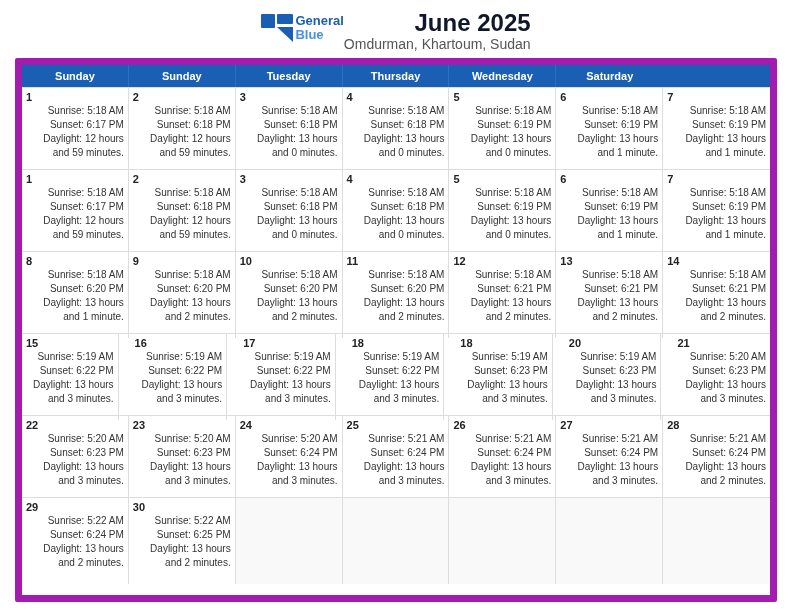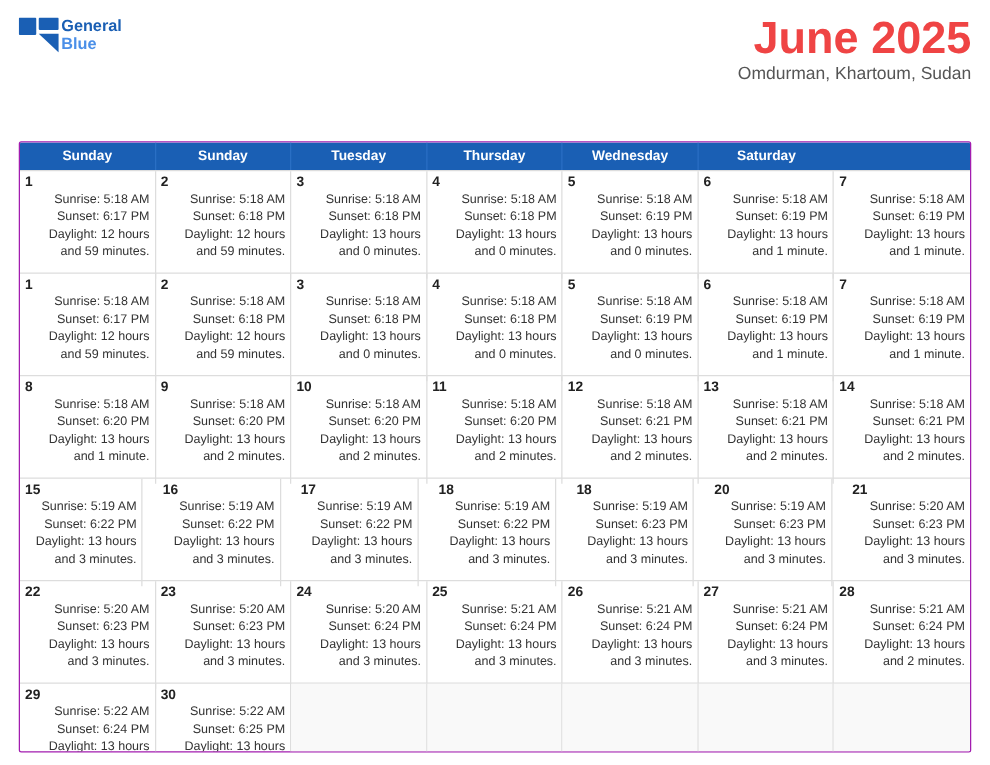--- a/index.html
+++ b/index.html
@@ -13,47 +13,46 @@
     .page {
       width: 792px;
       height: 612px;
       padding: 10px 15px;
       display: flex;
       flex-direction: column;
     }
     .header {
       display: flex;
       align-items: flex-start;
-      justify-content: space-between;
+      justify-content: center;
       margin-bottom: 6px;
     }
     .logo {
       display: flex;
       align-items: center;
       margin-top: 4px;
     }
     .title-block {
       text-align: right;
     }
     .main-title {
-      font-size: 36px;
+      font-size: 24px;
       font-weight: bold;
-      color: #ef4444;
+      color: #0f172a;
       line-height: 1.1;
     }
     .subtitle {
       font-size: 14px;
       color: #555;
     }
     .calendar {
       flex: 1;
-      border: 1px solid #a21caf;
+      border: 7px solid #a21caf;
       border-radius: 2px;
       overflow: hidden;
-      margin-top: 41px;
     }
     .cal-header-row {
       display: grid;
       grid-template-columns: repeat(7, 1fr);
       background: #1a5fb4;
     }
     .cal-header-cell {
       color: #fff;
       font-size: 11px;
       font-weight: bold;

